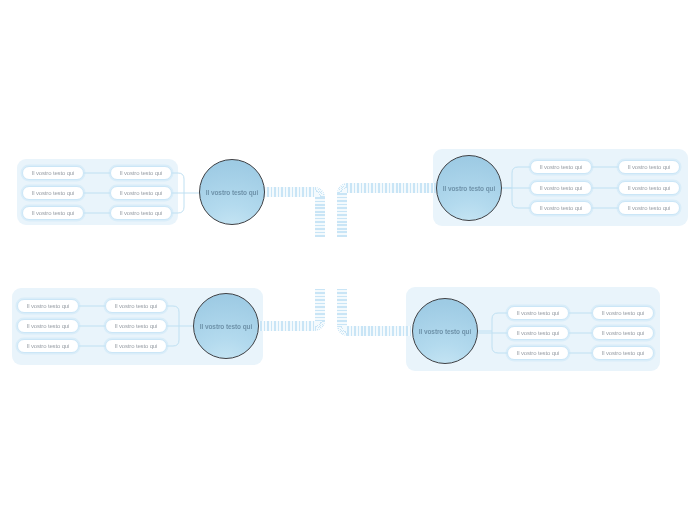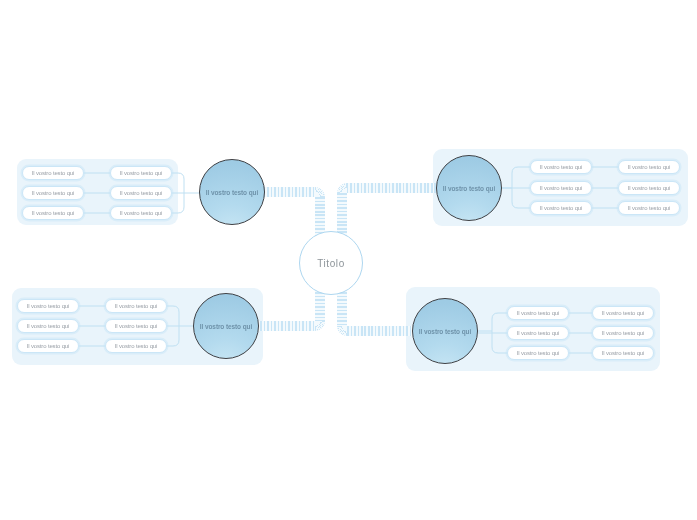--- a/index.html
+++ b/index.html
@@ -119,23 +119,20 @@
   <div class="branch-node" style="left:436px;top:155px">
     <span>Il vostro testo qui</span>
   </div>
   <div class="branch-node" style="left:193px;top:293px">
     <span>Il vostro testo qui</span>
   </div>
   <div class="branch-node" style="left:412px;top:298px">
     <span>Il vostro testo qui</span>
   </div>
 
-  <div id="center-node" style="left:299px;top:231px">
-    <span>Titolo</span>
-  </div>
 
 <div class="pill" style="left: 22px; top: 166px;">
       <span>Il vostro testo qui</span>
     </div>
     <div class="pill" style="left: 110px; top: 166px;">
       <span>Il vostro testo qui</span>
     </div>
     <div class="pill" style="left: 22px; top: 186px;">
       <span>Il vostro testo qui</span>
     </div>

